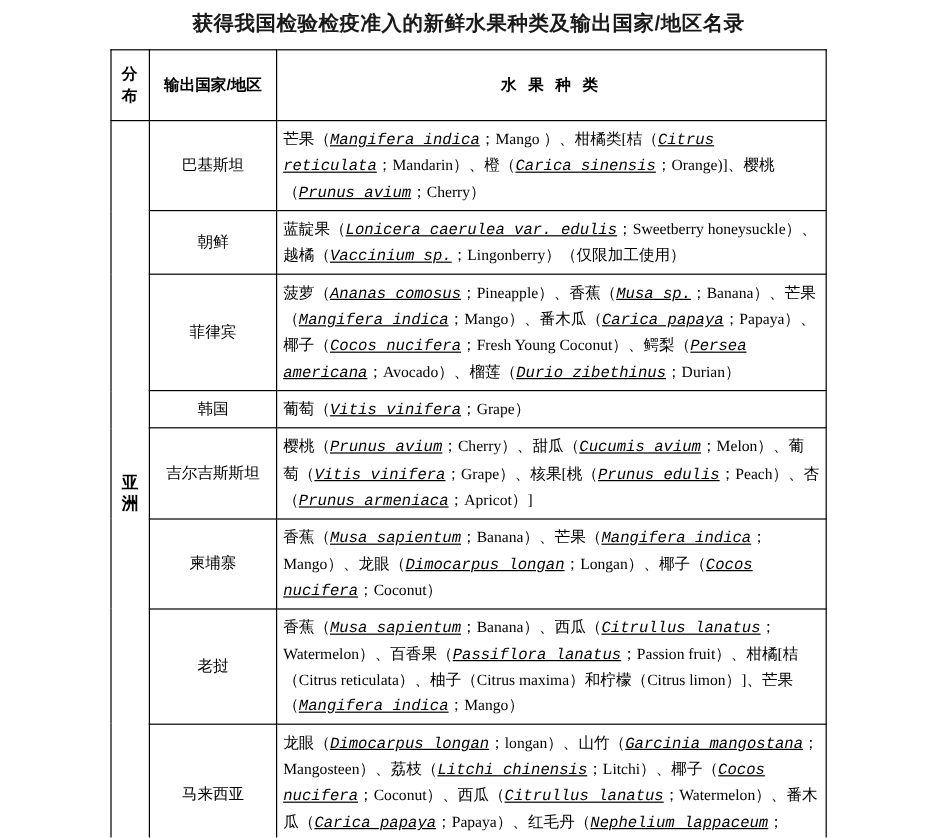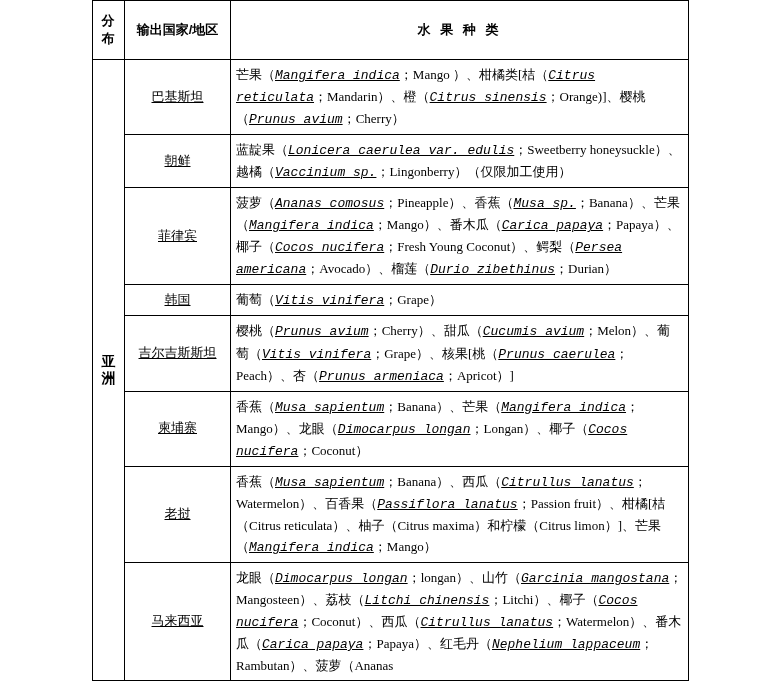--- a/index.html
+++ b/index.html
@@ -69,21 +69,20 @@
     letter-spacing: 0;
   }
   td.dist-cell span {
     display: block;
   }
   td.country-cell {
     font-family: "Liberation Sans", sans-serif;
     font-size: 13px;
     text-align: center;
     line-height: 1.3;
-    text-decoration: underline;
   }
   td.fruit-cell {
     font-size: 13px;
     line-height: 1.62;
     text-align: left;
     word-break: break-word;
   }
   td.fruit-cell.left {
     text-align: left;
   }
@@ -93,20 +92,21 @@
   }
   .u {
     text-decoration: underline;
   }
 </style>
 </head>
 <body>
 
 <div class="page">
 
+  <div class="doc-title">获得我国检验检疫准入的新鲜水果种类及输出国家/地区名录</div>
 
   <table class="fruit-table">
     <colgroup>
       <col class="c-dist">
       <col class="c-country">
       <col class="c-fruit">
     </colgroup>
     <thead>
       <tr>
         <th class="head-cell head-dist">分布</th>
@@ -114,37 +114,37 @@
         <th class="head-cell head-fruit">水 果 种 类</th>
       </tr>
     </thead>
     <tbody>
       <tr>
         <td class="dist-cell" rowspan="8">
           <span>亚</span>
           <span>洲</span>
         </td>
         <td class="country-cell">巴基斯坦</td>
-        <td class="fruit-cell left">芒果（<span class="it u">Mangifera indica</span>；Mango ）、柑橘类[桔（<span class="it u">Citrus reticulata</span>；Mandarin）、橙（<span class="it u">Citrus sinensis</span>；Orange)]、樱桃（<span class="it u">Prunus avium</span>；Cherry）</td>
+        <td class="fruit-cell left">芒果（<span class="it u">Mangifera indica</span>；Mango ）、柑橘类[桔（<span class="it u">Citrus reticulata</span>；Mandarin）、橙（<span class="it u">Carica sinensis</span>；Orange)]、樱桃（<span class="it u">Prunus avium</span>；Cherry）</td>
       </tr>
       <tr>
         <td class="country-cell">朝鲜</td>
         <td class="fruit-cell">蓝靛果（<span class="it u">Lonicera caerulea var. edulis</span>；Sweetberry honeysuckle）、越橘（<span class="it u">Vaccinium sp.</span>；Lingonberry）（仅限加工使用）</td>
       </tr>
       <tr>
         <td class="country-cell">菲律宾</td>
         <td class="fruit-cell">菠萝（<span class="it u">Ananas comosus</span>；Pineapple）、香蕉（<span class="it u">Musa sp.</span>；Banana）、芒果（<span class="it u">Mangifera indica</span>；Mango）、番木瓜（<span class="it u">Carica papaya</span>；Papaya）、椰子（<span class="it u">Cocos nucifera</span>；Fresh Young Coconut）、鳄梨（<span class="it u">Persea americana</span>；Avocado）、榴莲（<span class="it u">Durio zibethinus</span>；Durian）</td>
       </tr>
       <tr>
         <td class="country-cell">韩国</td>
         <td class="fruit-cell">葡萄（<span class="it u">Vitis vinifera</span>；Grape）</td>
       </tr>
       <tr>
         <td class="country-cell">吉尔吉斯斯坦</td>
-        <td class="fruit-cell">樱桃（<span class="it u">Prunus avium</span>；Cherry）、甜瓜（<span class="it u">Cucumis avium</span>；Melon）、葡萄（<span class="it u">Vitis vinifera</span>；Grape）、核果[桃（<span class="it u">Prunus caerulea</span>；Peach）、杏（<span class="it u">Prunus armeniaca</span>；Apricot）]</td>
+        <td class="fruit-cell">樱桃（<span class="it u">Prunus avium</span>；Cherry）、甜瓜（<span class="it u">Cucumis avium</span>；Melon）、葡萄（<span class="it u">Vitis vinifera</span>；Grape）、核果[桃（<span class="it u">Prunus edulis</span>；Peach）、杏（<span class="it u">Prunus armeniaca</span>；Apricot）]</td>
       </tr>
       <tr>
         <td class="country-cell">柬埔寨</td>
         <td class="fruit-cell">香蕉（<span class="it u">Musa sapientum</span>；Banana）、芒果（<span class="it u">Mangifera indica</span>；Mango）、龙眼（<span class="it u">Dimocarpus longan</span>；Longan）、椰子（<span class="it u">Cocos nucifera</span>；Coconut）</td>
       </tr>
       <tr>
         <td class="country-cell">老挝</td>
         <td class="fruit-cell">香蕉（<span class="it u">Musa sapientum</span>；Banana）、西瓜（<span class="it u">Citrullus lanatus</span>；Watermelon）、百香果（<span class="it u">Passiflora lanatus</span>；Passion fruit）、柑橘[桔（Citrus reticulata）、柚子（Citrus maxima）和柠檬（Citrus limon）]、芒果（<span class="it u">Mangifera indica</span>；Mango）</td>
       </tr>
       <tr>

